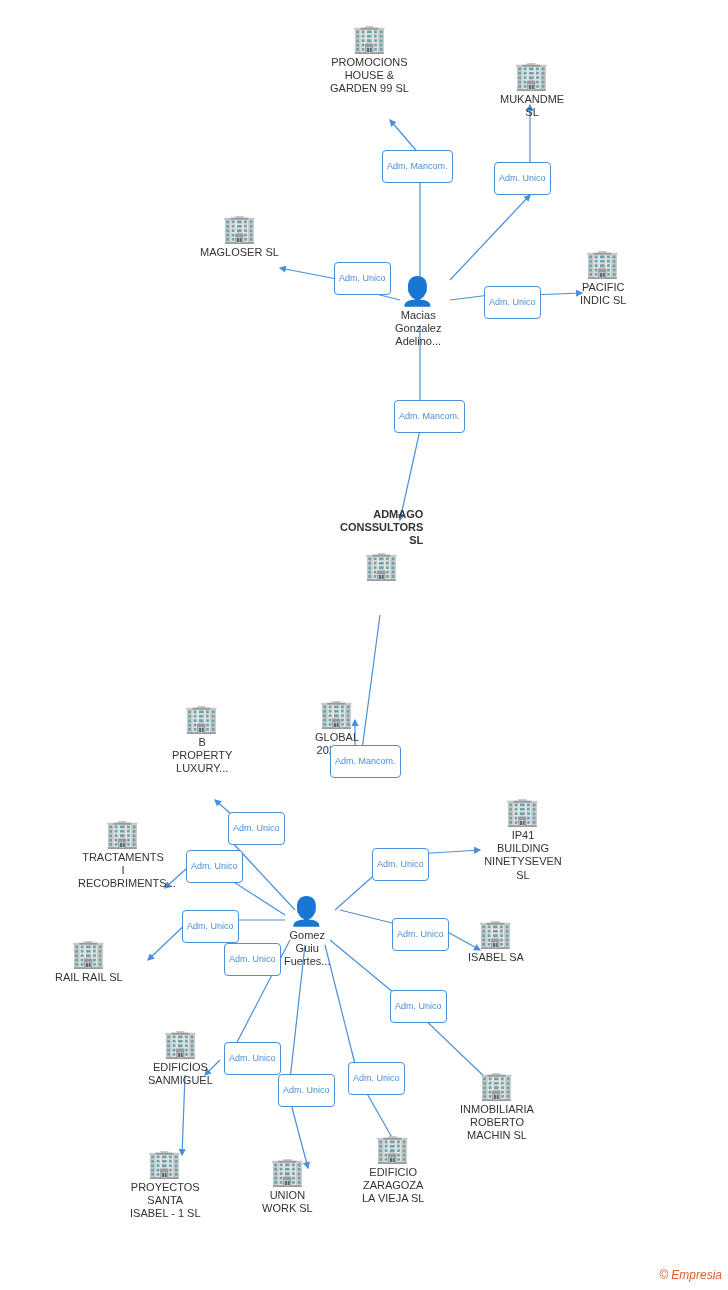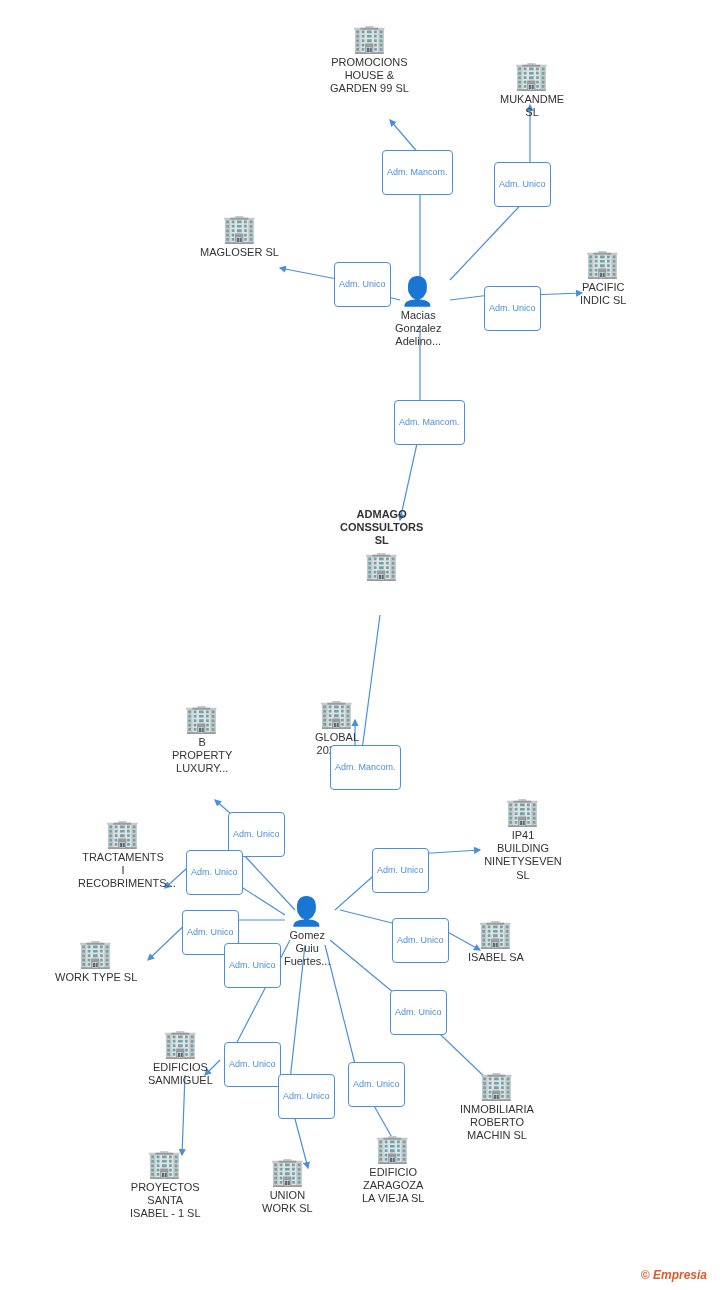--- a/index.html
+++ b/index.html
@@ -43,39 +43,38 @@
       max-width: 90px;
     }
     .rel-box {
       position: absolute;
       border: 1.5px solid #4a90d9;
       border-radius: 4px;
       background: #fff;
       color: #4a90d9;
       font-size: 9px;
       text-align: center;
-      padding: 16px 4px;
+      padding: 10px 4px;
       line-height: 1.2;
       white-space: nowrap;
     }
     svg#lines {
       position: absolute;
       top: 0; left: 0;
       width: 728px;
       height: 1290px;
       pointer-events: none;
     }
     .watermark {
       position: absolute;
       bottom: 8px;
-      right: 21px;
+      right: 6px;
       font-size: 12px;
       color: #e05a2b;
       font-style: italic;
-      font-weight: bold;
     }
   </style>
 </head>
 <body>
 
 <div id="diagram">
 
   <svg id="lines">
 
     <line x1="420" y1="295" x2="420" y2="175" stroke="#4a90d9" stroke-width="1.2" marker-end="url(#arrow)"></line>
@@ -151,21 +150,21 @@
     <span class="building-icon gray">🏢</span>
     <span class="node-label">PACIFIC<br>INDIC  SL</span>
   </div>
 
   <div class="node" style="left:395px;top:278px;">
     <span class="person-icon">👤</span>
     <span class="node-label">Macias<br>Gonzalez<br>Adelino...</span>
   </div>
 
   <div class="node" style="left:340px;top:505px;">
-    <span class="node-label" style="font-weight:bold;font-size:11px;margin-bottom:4px;max-width:120px;">ADMAGO<br>CONSSULTORS<br>SL</span>
+    <span class="node-label" style="font-weight:bold;font-size:11px;margin-bottom:4px;max-width:120px;text-align:right;">ADMAGO<br>CONSSULTORS<br>SL</span>
     <span class="building-icon orange">🏢</span>
   </div>
 
   <div class="node" style="left:315px;top:700px;">
     <span class="building-icon gray">🏢</span>
     <span class="node-label">GLOBAL<br>2023  SL</span>
   </div>
 
   <div class="node" style="left:172px;top:705px;">
     <span class="building-icon gray">🏢</span>
@@ -182,21 +181,21 @@
     <span class="node-label">IP41<br>BUILDING<br>NINETYSEVEN SL</span>
   </div>
 
   <div class="node" style="left:284px;top:898px;">
     <span class="person-icon">👤</span>
     <span class="node-label">Gomez<br>Guiu<br>Fuertes...</span>
   </div>
 
   <div class="node" style="left:55px;top:940px;">
     <span class="building-icon gray">🏢</span>
-    <span class="node-label">WORK TYPE  SL</span>
+    <span class="node-label">RAIL RAIL  SL</span>
   </div>
 
   <div class="node" style="left:468px;top:920px;">
     <span class="building-icon gray">🏢</span>
     <span class="node-label">ISABEL SA</span>
   </div>
 
   <div class="node" style="left:148px;top:1030px;">
     <span class="building-icon gray">🏢</span>
     <span class="node-label">EDIFICIOS<br>SANMIGUEL</span>

